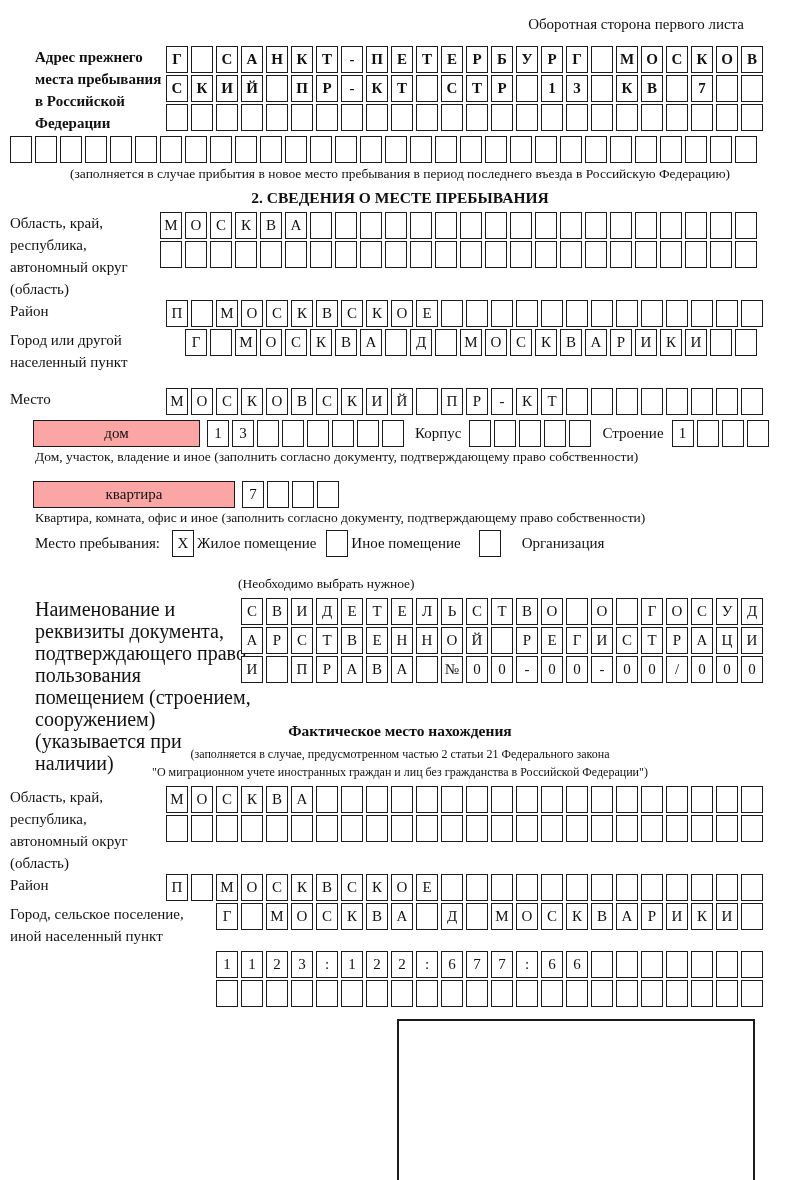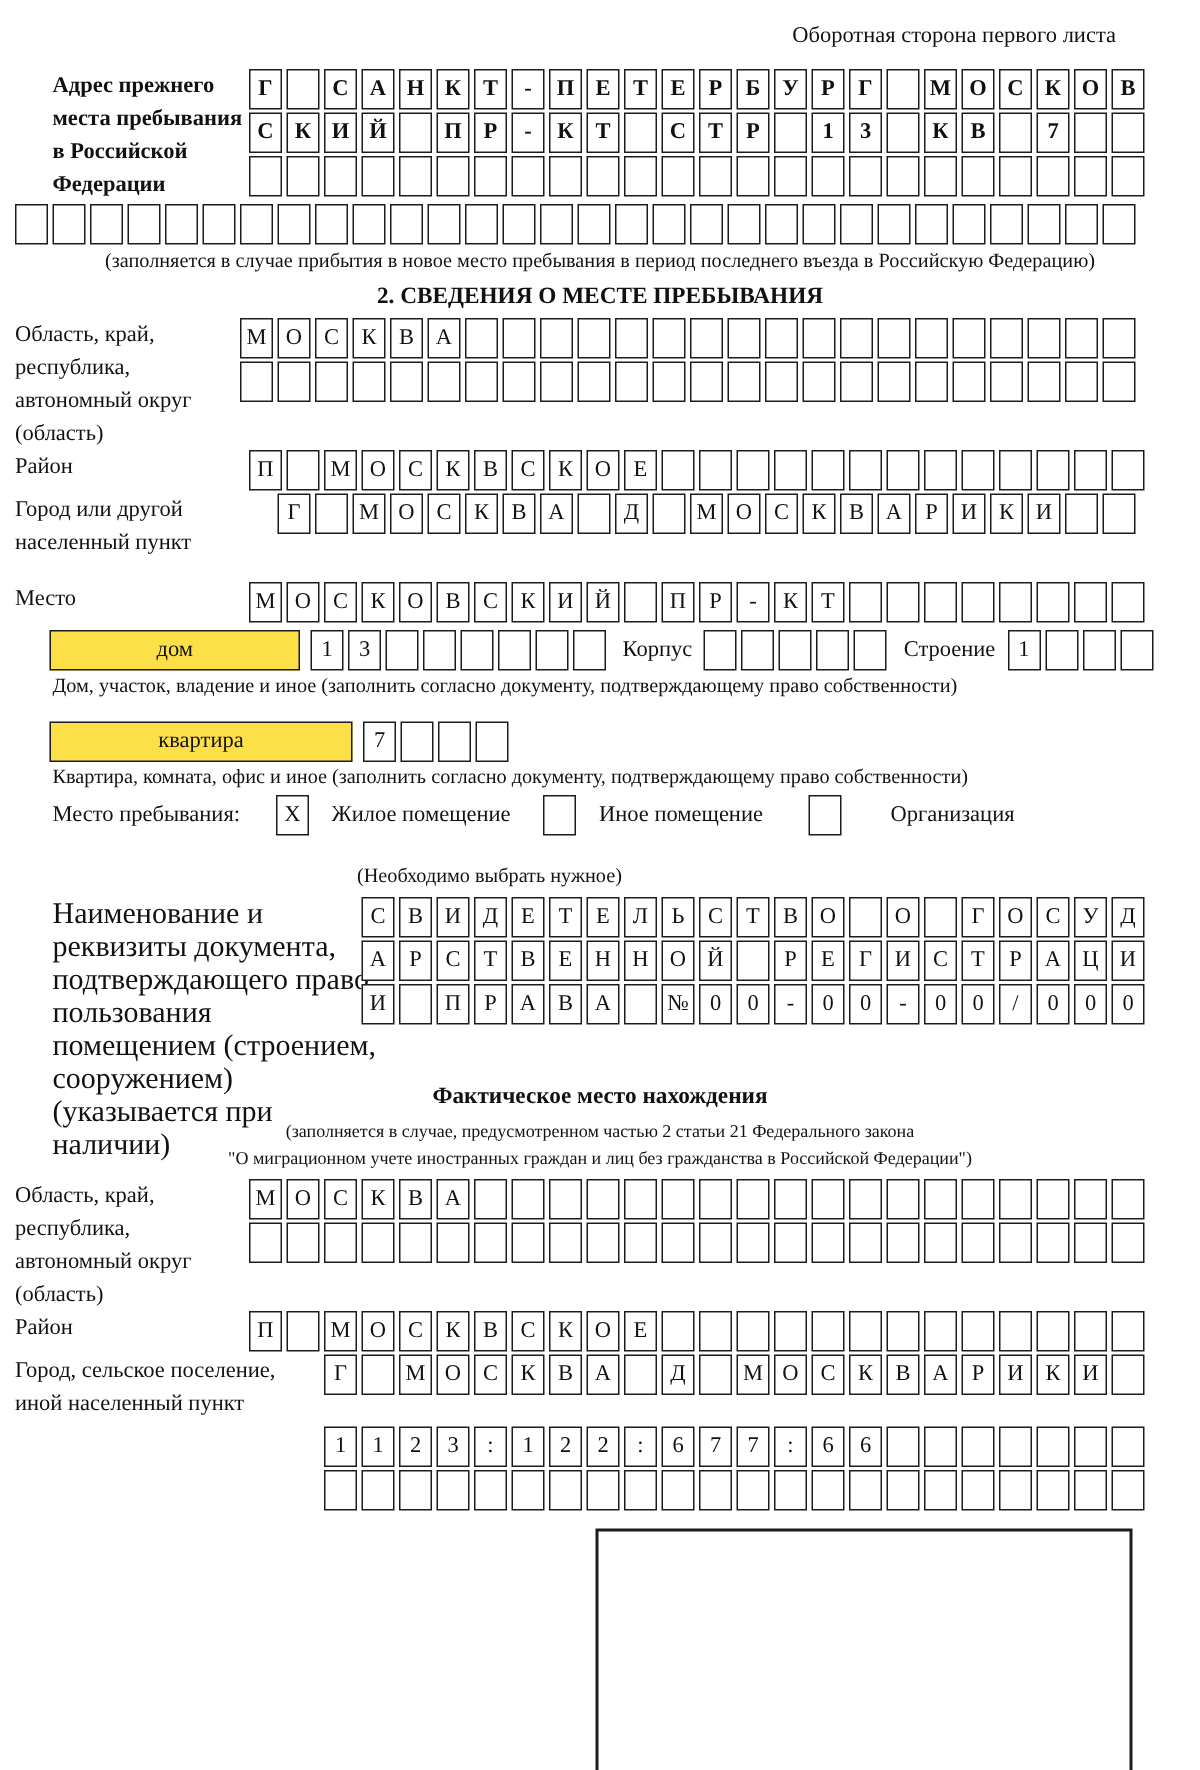--- a/index.html
+++ b/index.html
@@ -10,24 +10,24 @@
         margin-right:3px;text-align:center;font-size:15px;line-height:24px;vertical-align:top;background:#fff;}
   .cells-row{white-space:nowrap;height:29px;}
   .frow{display:flex;align-items:flex-start;margin:0 34px 0 10px;}
   .flabel{flex:1;font-size:15px;line-height:22px;padding-left:0;}
   .flabel.ind{padding-left:25px;}
   .fcells{flex:0 0 auto;}
   .fullrow{margin:2px 0 0 10px;}
   .note-c{text-align:center;font-size:13.5px;margin-top:1px;}
   .note-l{font-size:13.5px;margin:0 0 3px 35px;}
   .title{text-align:center;font-weight:bold;font-size:15.5px;margin:7px 0 5px 0;}
-  .wbox{box-sizing:border-box;border:1.7px solid #1c1c1c;height:27px;text-align:center;font-size:15px;line-height:24px;display:inline-block;vertical-align:top;background:#fde047;}
+  .wbox{box-sizing:border-box;border:1.7px solid #1c1c1c;height:27px;text-align:center;font-size:15px;line-height:24px;display:inline-block;vertical-align:top;background:#fca5a5;}
   .hrow{display:flex;align-items:flex-start;margin:3px 10px 0 33px;font-size:15px;}
   .hlab{line-height:27px;margin:0 8px;}
-  .stayrow{display:flex;align-items:flex-start;margin:4px 10px 0 35px;font-size:15px;gap:12px;}
+  .stayrow{display:flex;align-items:flex-start;margin:4px 10px 0 35px;font-size:15px;}
   .stayrow .lab{line-height:27px;}
   .docblock{position:relative;height:89px;margin:6px 34px 0 10px;}
   .doclabel{position:absolute;left:25px;top:0;width:220px;font-size:20px;line-height:22px;}
   .docrows{position:absolute;right:0;top:0;}
   .cadblock{position:relative;height:60px;margin:4px 34px 0 10px;}
   .cadlabel{position:absolute;left:0;top:0;width:210px;font-size:15px;line-height:22px;}
   .cadrows{position:absolute;right:0;top:0;}
   .stamp{box-sizing:border-box;border:2px solid #1c1c1c;width:358px;height:176px;margin:8px 0 0 397px;background:#fff;}
   .stampnote{width:372px;margin:5px 0 0 392px;text-align:center;font-size:14px;line-height:19px;}
   .factnote{text-align:center;font-size:12px;line-height:18px;}

